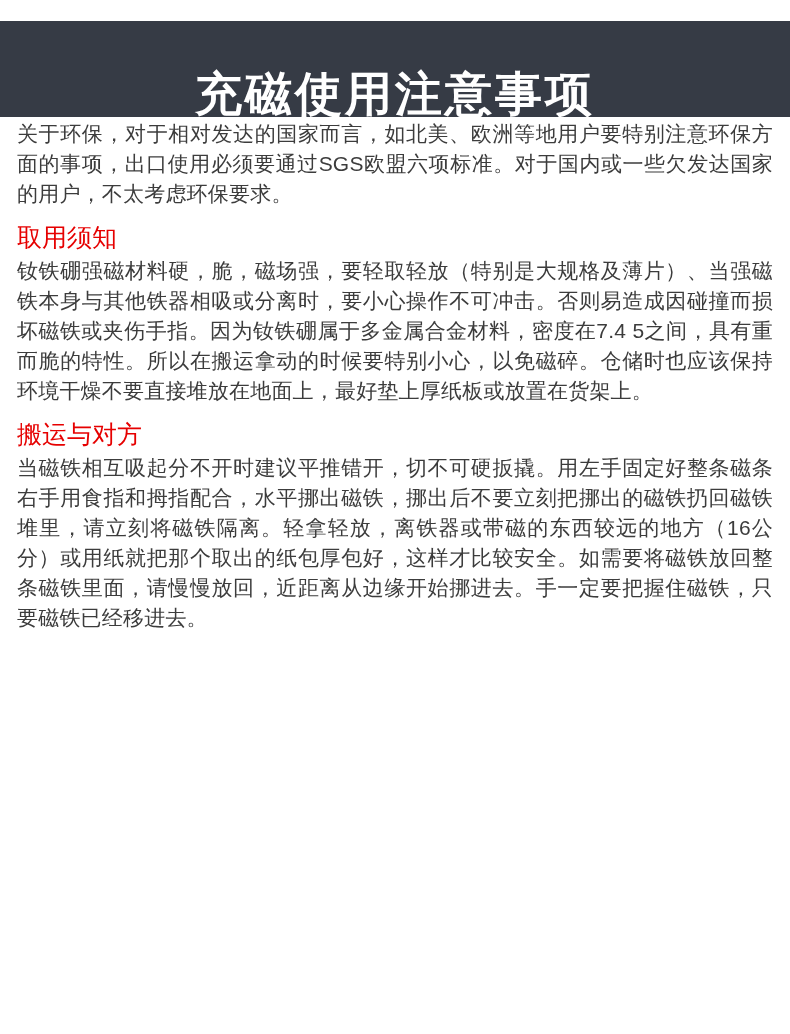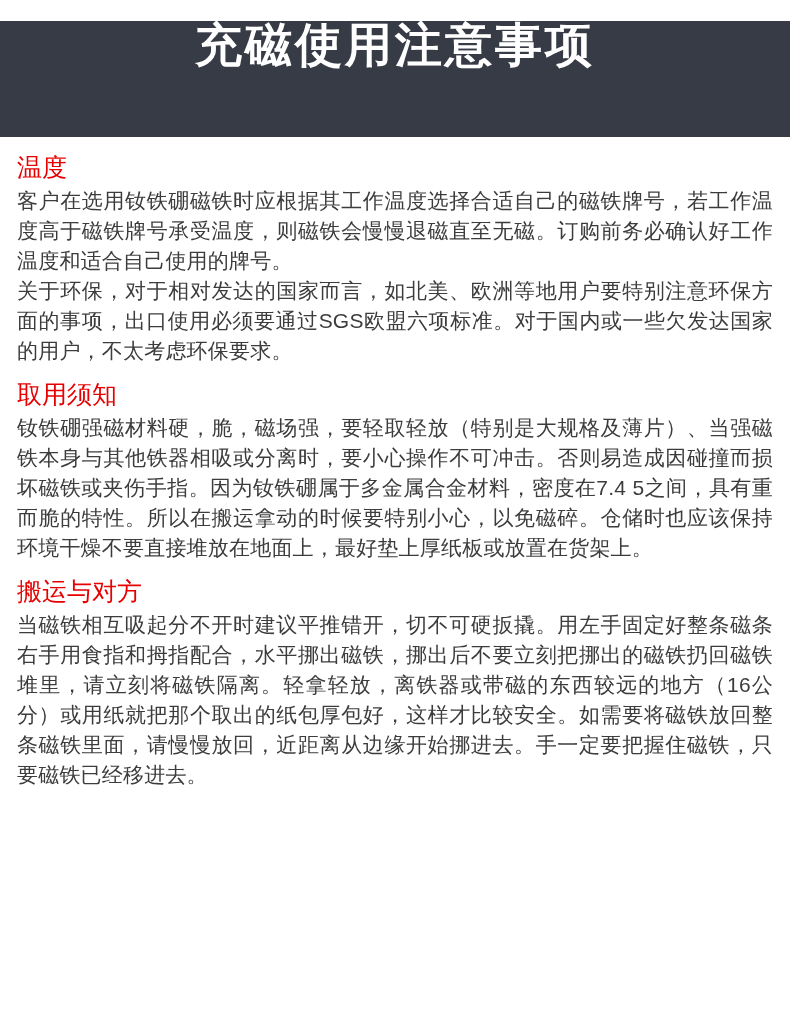--- a/index.html
+++ b/index.html
@@ -20,24 +20,24 @@
     width: 790px;
     height: 1034px;
     overflow: hidden;
     background: var(--page-bg);
   }
   .top-strip {
     height: 21px;
     background: var(--page-bg);
   }
   .banner {
-    height: 116px;
+    height: 96px;
     background: var(--banner-bg);
     display: flex;
-    align-items: flex-start;
+    align-items: flex-end;
     justify-content: center;
   }
   .banner-title {
     color: #ffffff;
     font-size: 47px;
     font-weight: 700;
     letter-spacing: 3px;
     line-height: 1;
     white-space: nowrap;
   }
@@ -63,24 +63,20 @@
 </style>
 </head>
 <body>
 
 <div class="page">
   <div class="top-strip"></div>
   <div class="banner">
     <div class="banner-title">充磁使用注意事项</div>
   </div>
   <div class="content" id="content">
-  <section class="notice-section">
-    <h2 class="section-heading">温度</h2>
-    <p class="section-body">客户在选用钕铁硼磁铁时应根据其工作温度选择合适自己的磁铁牌号，若工作温度高于磁铁牌号承受温度，则磁铁会慢慢退磁直至无磁。订购前务必确认好工作温度和适合自己使用的牌号。</p>
-  </section>
 
   <section class="notice-section">
   </section>
 
   <section class="notice-section">
     <p class="section-body">关于环保，对于相对发达的国家而言，如北美、欧洲等地用户要特别注意环保方面的事项，出口使用必须要通过SGS欧盟六项标准。对于国内或一些欠发达国家的用户，不太考虑环保要求。</p>
   </section>
 
   <section class="notice-section">
     <h2 class="section-heading">取用须知</h2>

